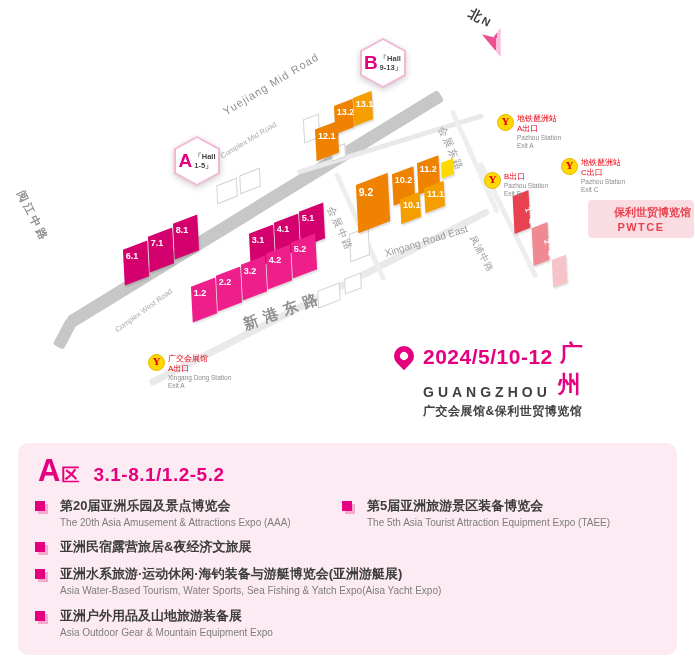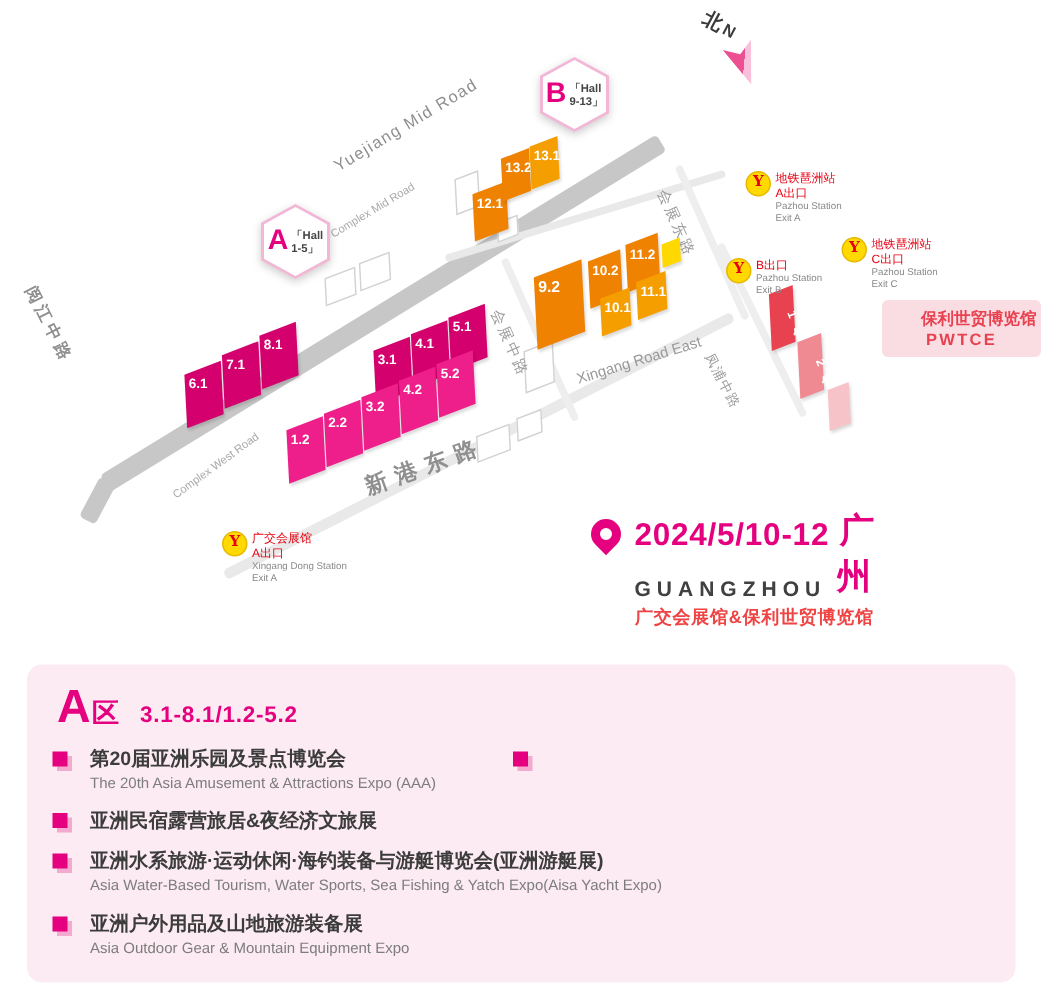--- a/index.html
+++ b/index.html
@@ -41,28 +41,28 @@
   .pwtce-zh{font-size:11px;font-weight:bold;color:#e8414f;white-space:nowrap;text-align:right;}
   .pwtce-en{font-size:11px;font-weight:bold;color:#e8414f;letter-spacing:1.5px;margin-top:1px;}
   .event{position:absolute;left:394px;top:338px;display:flex;gap:9px;z-index:7;}
   .pin{width:20px;height:20px;background:#e4007f;border-radius:50% 50% 50% 0;transform:rotate(-45deg);
     position:relative;margin-top:8px;flex:none;}
   .pin::after{content:"";position:absolute;width:8px;height:8px;border-radius:50%;background:#fff;left:6px;top:6px;}
   .ev-row{display:flex;align-items:flex-end;gap:7px;}
   .ev-date{font-size:21px;font-weight:bold;color:#e4007f;letter-spacing:0.5px;}
   .ev-city{font-size:23px;font-weight:bold;color:#e4007f;}
   .ev-en{font-size:14px;font-weight:bold;color:#404040;letter-spacing:4px;}
-  .ev-venue{font-size:12px;font-weight:bold;color:#ef4444;margin-top:3px;letter-spacing:0.5px;text-align:center;}
+  .ev-venue{font-size:12px;font-weight:bold;color:#404040;margin-top:3px;letter-spacing:0.5px;}
   
   .legend{position:absolute;left:18px;top:443px;width:659px;height:212px;background:#fcebf2;
     border-radius:10px;padding:12px 20px;box-sizing:border-box;overflow:hidden;}
   .legend-header{display:flex;align-items:baseline;color:#e4007f;}
   .zone-letter{font-size:31px;font-weight:bold;line-height:1;}
   .zone-suffix{font-size:18px;font-weight:bold;margin-left:1px;}
-  .zone-range{font-size:15px;font-weight:bold;margin-left:14px;letter-spacing:0.5px;}
+  .zone-range{font-size:19px;font-weight:bold;margin-left:14px;letter-spacing:0.5px;}
   .legend-grid{display:grid;grid-template-columns:295px 1fr;column-gap:12px;row-gap:10px;margin-top:11px;}
   .legend-item{display:flex;gap:9px;align-items:flex-start;}
   .span2{grid-column:1 / -1;}
   .bullet{width:10px;height:10px;background:#f4aacf;position:relative;flex:none;margin:6px 3px 0 0;}
   .bullet::after{content:"";position:absolute;left:-3px;top:-3px;width:10px;height:10px;background:#e4007f;}
   .li-zh{font-size:13px;font-weight:bold;color:#3c3c3c;line-height:1.3;}
   .li-en{font-size:10px;color:#7d7d7d;margin-top:2px;line-height:1.25;}
 </style>
 </head>
 <body>
@@ -250,20 +250,24 @@
     <div class="legend-grid">
       <div class="legend-item">
         <span class="bullet"></span>
         <div class="li-text">
           <div class="li-zh">第20届亚洲乐园及景点博览会</div>
           <div class="li-en">The 20th Asia Amusement &amp; Attractions Expo (AAA)</div>
         </div>
       </div>
       <div class="legend-item">
         <span class="bullet"></span>
+        <div class="li-text">
+          <div class="li-zh">第5届亚洲旅游景区装备博览会</div>
+          <div class="li-en">The 5th Asia Tourist Attraction Equipment Expo (TAEE)</div>
+        </div>
       </div>
       <div class="legend-item span2">
         <span class="bullet"></span>
         <div class="li-text">
           <div class="li-zh">亚洲民宿露营旅居&amp;夜经济文旅展</div>
         </div>
       </div>
       <div class="legend-item span2">
         <span class="bullet"></span>
         <div class="li-text">

